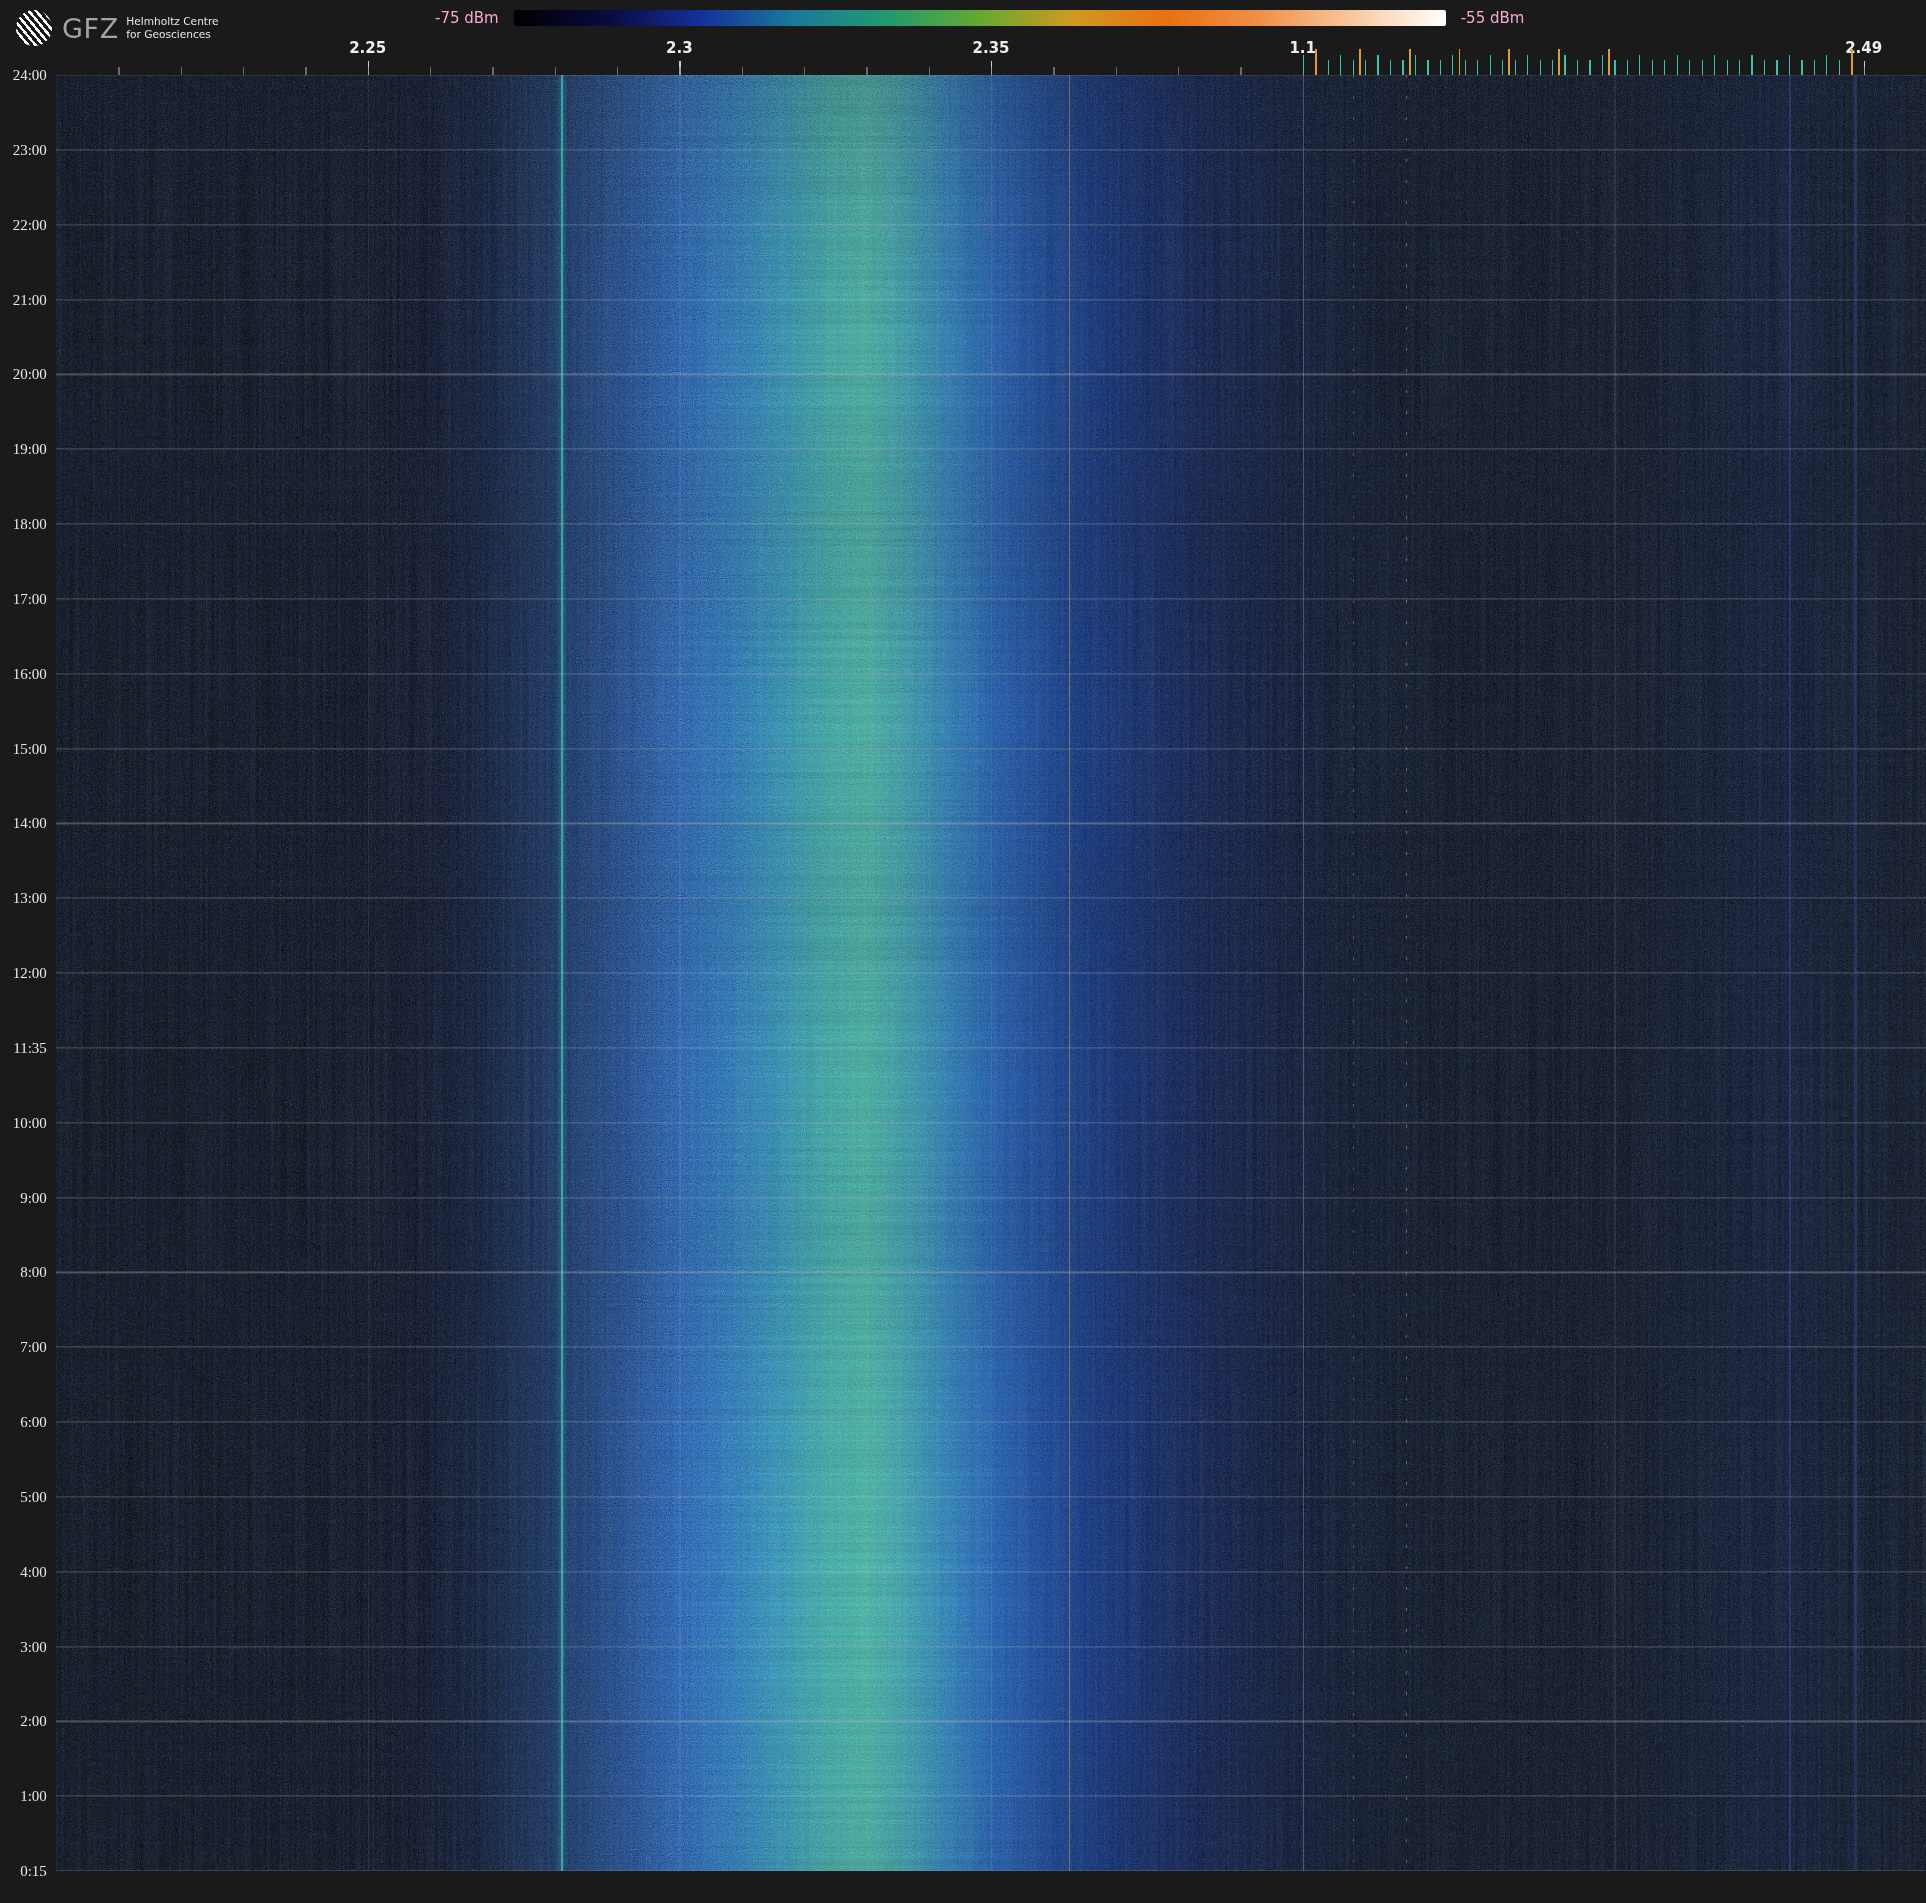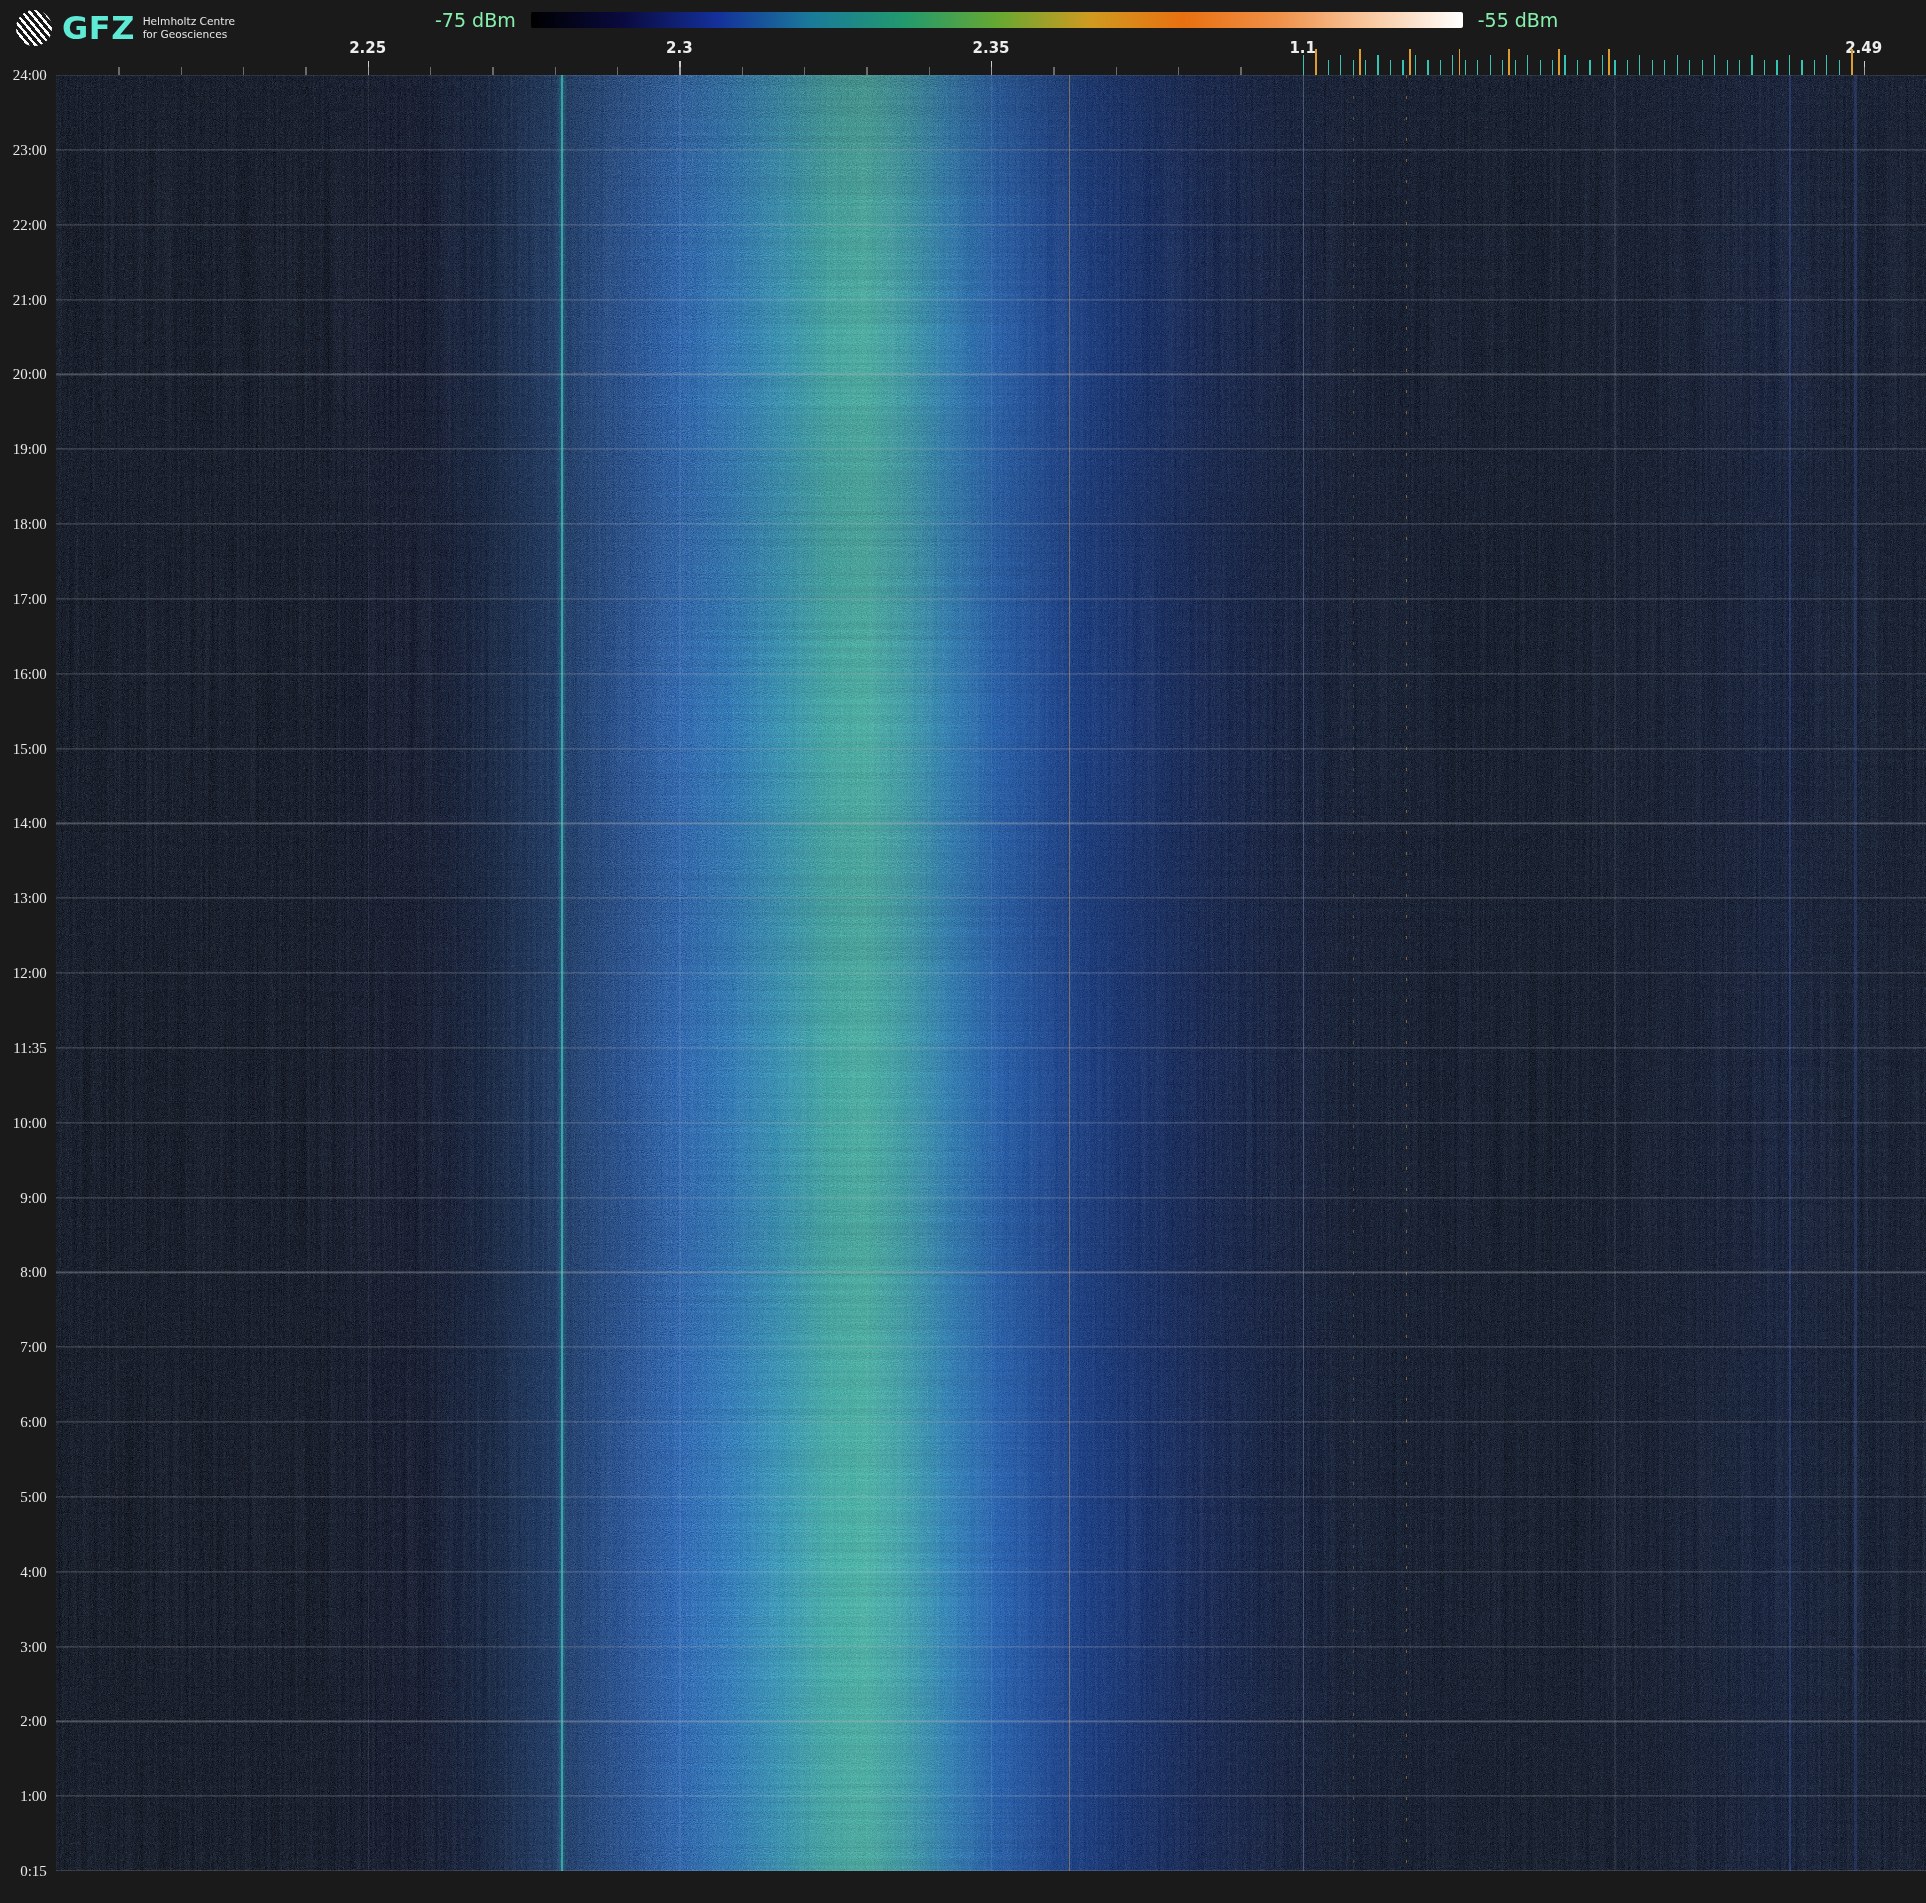--- a/index.html
+++ b/index.html
@@ -3,26 +3,26 @@
 <meta charset="utf-8">
 <style>
   html,body{margin:0;padding:0;background:#111;}
   .page{position:relative;width:1926px;height:1904px;background:#1a1a1a;overflow:hidden;
         font-family:"DejaVu Sans",sans-serif;color:#e8e8e8;}
 
   
   .logo{position:absolute;left:16px;top:10px;display:flex;gap:10px;align-items:center;}
   .logo-mark{width:36px;height:36px;border-radius:50%;
              background:repeating-linear-gradient(50deg,transparent 0 3.1px,#fff 3.1px 5.6px);}
-  .logo-org{font-size:32px;font-weight:bold;color:#5eead4;letter-spacing:0.6px;line-height:1;}
+  .logo-org{font-size:27px;font-weight:normal;color:#a3a3a3;letter-spacing:0.6px;line-height:1;}
   .logo-sub{font-size:10.6px;color:#e6e6e6;line-height:1.2;margin-left:7.5px;}
   .logo-text{display:flex;align-items:center;}
 
   .colorbar-wrap{position:absolute;left:435px;top:8.7px;display:flex;align-items:center;gap:15px;}
-  .cb-label{font-size:19px;color:#86efac;white-space:nowrap;}
+  .cb-label{font-size:15px;color:#f9a8d4;white-space:nowrap;}
   .cb-bar{width:932px;height:16px;border-radius:1.9px;}
 
   
   .freq-axis{position:absolute;left:56px;top:35px;width:1870px;height:40px;}
   .f-label{position:absolute;top:3.7px;transform:translateX(-50%);font-size:15px;font-weight:600;color:#ededed;}
   .tick{position:absolute;bottom:0;width:1.2px;background:#8f8f8f;}
   .tick.minor{height:8px;opacity:.7;}
   .tick.major{height:13.7px;background:#cccccc;}
   .tick.sig-teal{height:15px;}
   .tick.sig-teal.tall{height:20.5px;}

